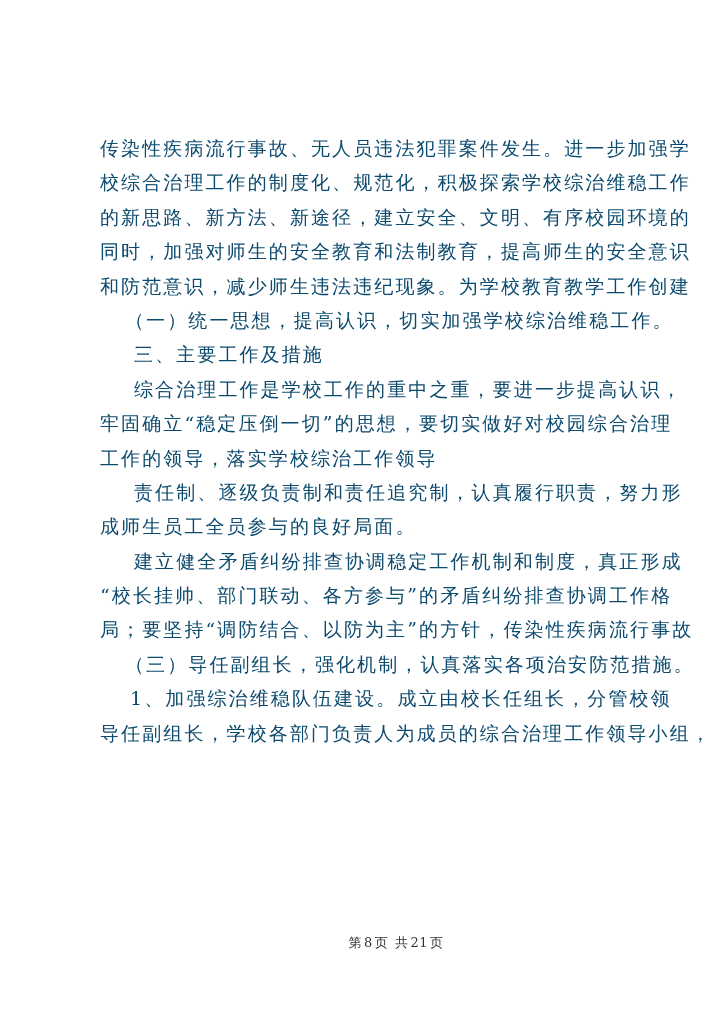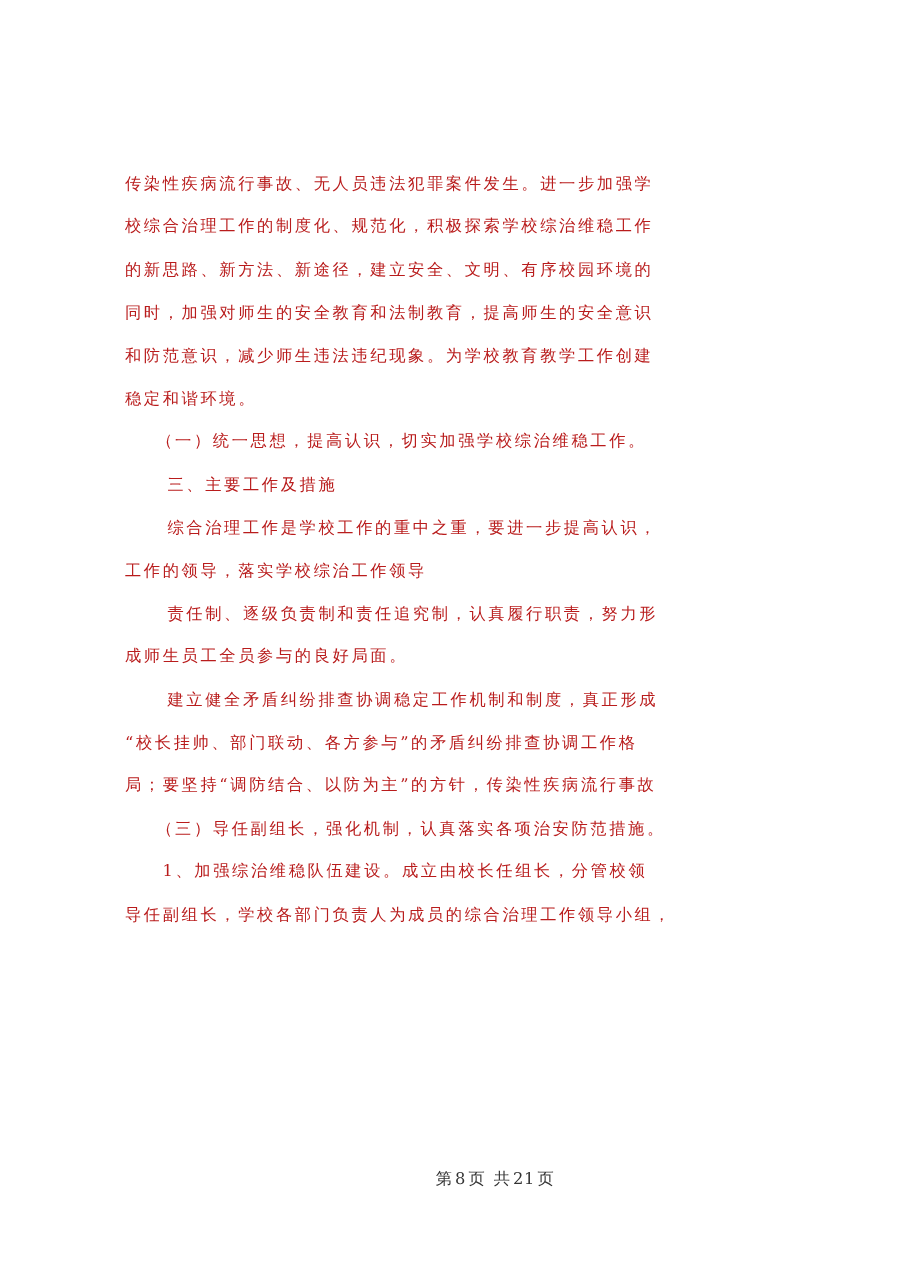--- a/index.html
+++ b/index.html
@@ -24,25 +24,25 @@
     }
     .body-text {
       position: absolute;
       left: 100px;
       top: 131px;
       width: 534px;
     }
     .line {
       height: 34.4px;
       line-height: 34.4px;
-      font-size: 13px;
+      font-size: 19px;
       letter-spacing: 2.1px;
       white-space: nowrap;
       overflow: visible;
-      color: #b91c1c;
+      color: #0c4a6e;
     }
     .indent-1 { padding-left: 34px; }
     .indent-2 { padding-left: 25px; }
     .indent-num { padding-left: 30px; }
     .footer {
       position: absolute;
       left: 0;
       top: 934px;
       width: 720px;
       text-align: center;
@@ -56,24 +56,24 @@
 </head>
 <body>
 
 <div class="page">
   <div class="body-text">
     <div class="line">传染性疾病流行事故、无人员违法犯罪案件发生。进一步加强学</div>
     <div class="line">校综合治理工作的制度化、规范化，积极探索学校综治维稳工作</div>
     <div class="line">的新思路、新方法、新途径，建立安全、文明、有序校园环境的</div>
     <div class="line">同时，加强对师生的安全教育和法制教育，提高师生的安全意识</div>
     <div class="line">和防范意识，减少师生违法违纪现象。为学校教育教学工作创建</div>
-    <div class="line">稳定和谐环境。</div>
     <div class="line indent-2">（一）统一思想，提高认识，切实加强学校综治维稳工作。</div>
     <div class="line indent-1">三、主要工作及措施</div>
     <div class="line indent-1">综合治理工作是学校工作的重中之重，要进一步提高认识，</div>
+    <div class="line">牢固确立“稳定压倒一切”的思想，要切实做好对校园综合治理</div>
     <div class="line">工作的领导，落实学校综治工作领导</div>
     <div class="line indent-1">责任制、逐级负责制和责任追究制，认真履行职责，努力形</div>
     <div class="line">成师生员工全员参与的良好局面。</div>
     <div class="line indent-1">建立健全矛盾纠纷排查协调稳定工作机制和制度，真正形成</div>
     <div class="line">“校长挂帅、部门联动、各方参与”的矛盾纠纷排查协调工作格</div>
     <div class="line">局；要坚持“调防结合、以防为主”的方针，传染性疾病流行事故</div>
     <div class="line indent-2">（三）导任副组长，强化机制，认真落实各项治安防范措施。</div>
     <div class="line indent-num">1、加强综治维稳队伍建设。成立由校长任组长，分管校领</div>
     <div class="line">导任副组长，学校各部门负责人为成员的综合治理工作领导小组，</div>
   </div>

